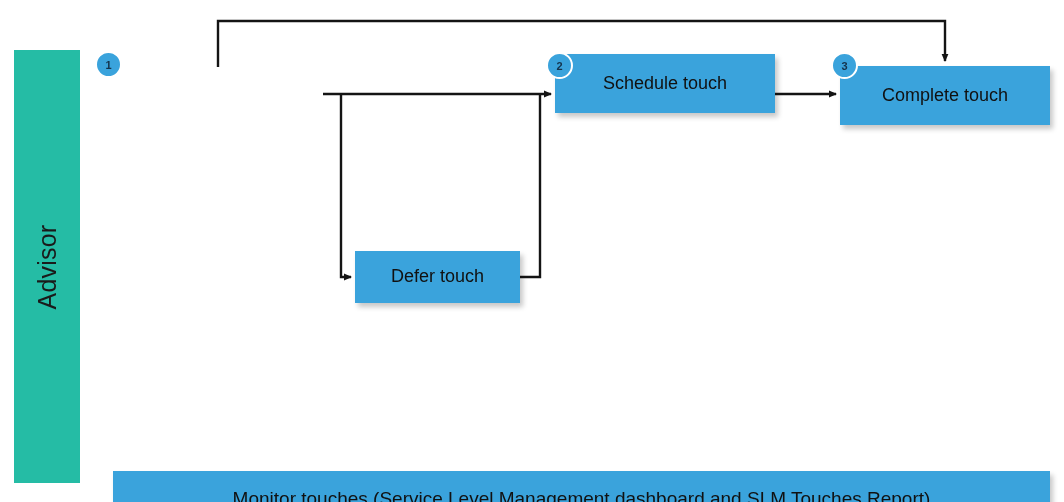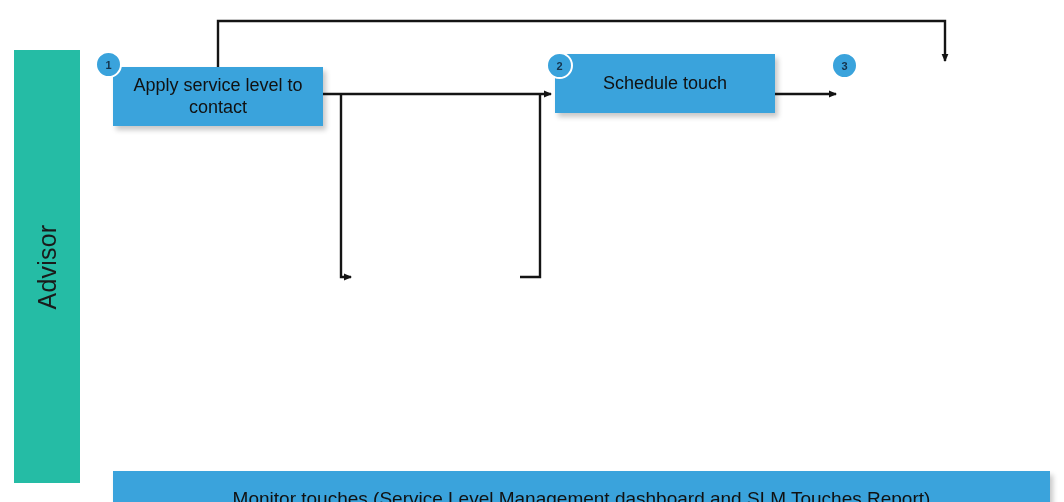--- a/index.html
+++ b/index.html
@@ -123,29 +123,32 @@
 
     <path class="conn" d="M 323,94 L 551,94" marker-end="url(#arrowhead)"></path>
 
     <path class="conn" d="M 341,94 L 341,277 L 351,277" marker-end="url(#arrowhead)"></path>
 
     <path class="conn" d="M 520,277 L 540,277 L 540,94"></path>
 
     <path class="conn" d="M 775,94 L 836,94" marker-end="url(#arrowhead)"></path>
   </svg>
 
-  <div class="box" id="box-apply">
-    <span class="box-label">Apply service level to contact</span>
-  </div>
 
   <div class="box" id="box-schedule">
     <span class="box-label">Schedule touch</span>
   </div>
 
+  <div class="box" id="box-complete">
+    <span class="box-label">Complete touch</span>
+  </div>
 
+  <div class="box" id="box-defer">
+    <span class="box-label">Defer touch</span>
+  </div>
 
   <div class="box" id="box-monitor">
     <span class="box-label">Monitor touches (Service Level Management dashboard and SLM Touches Report)</span>
   </div>
 
   <div class="badge" id="badge-1">
     <span>1</span>
   </div>
   <div class="badge" id="badge-2">
     <span>2</span>

